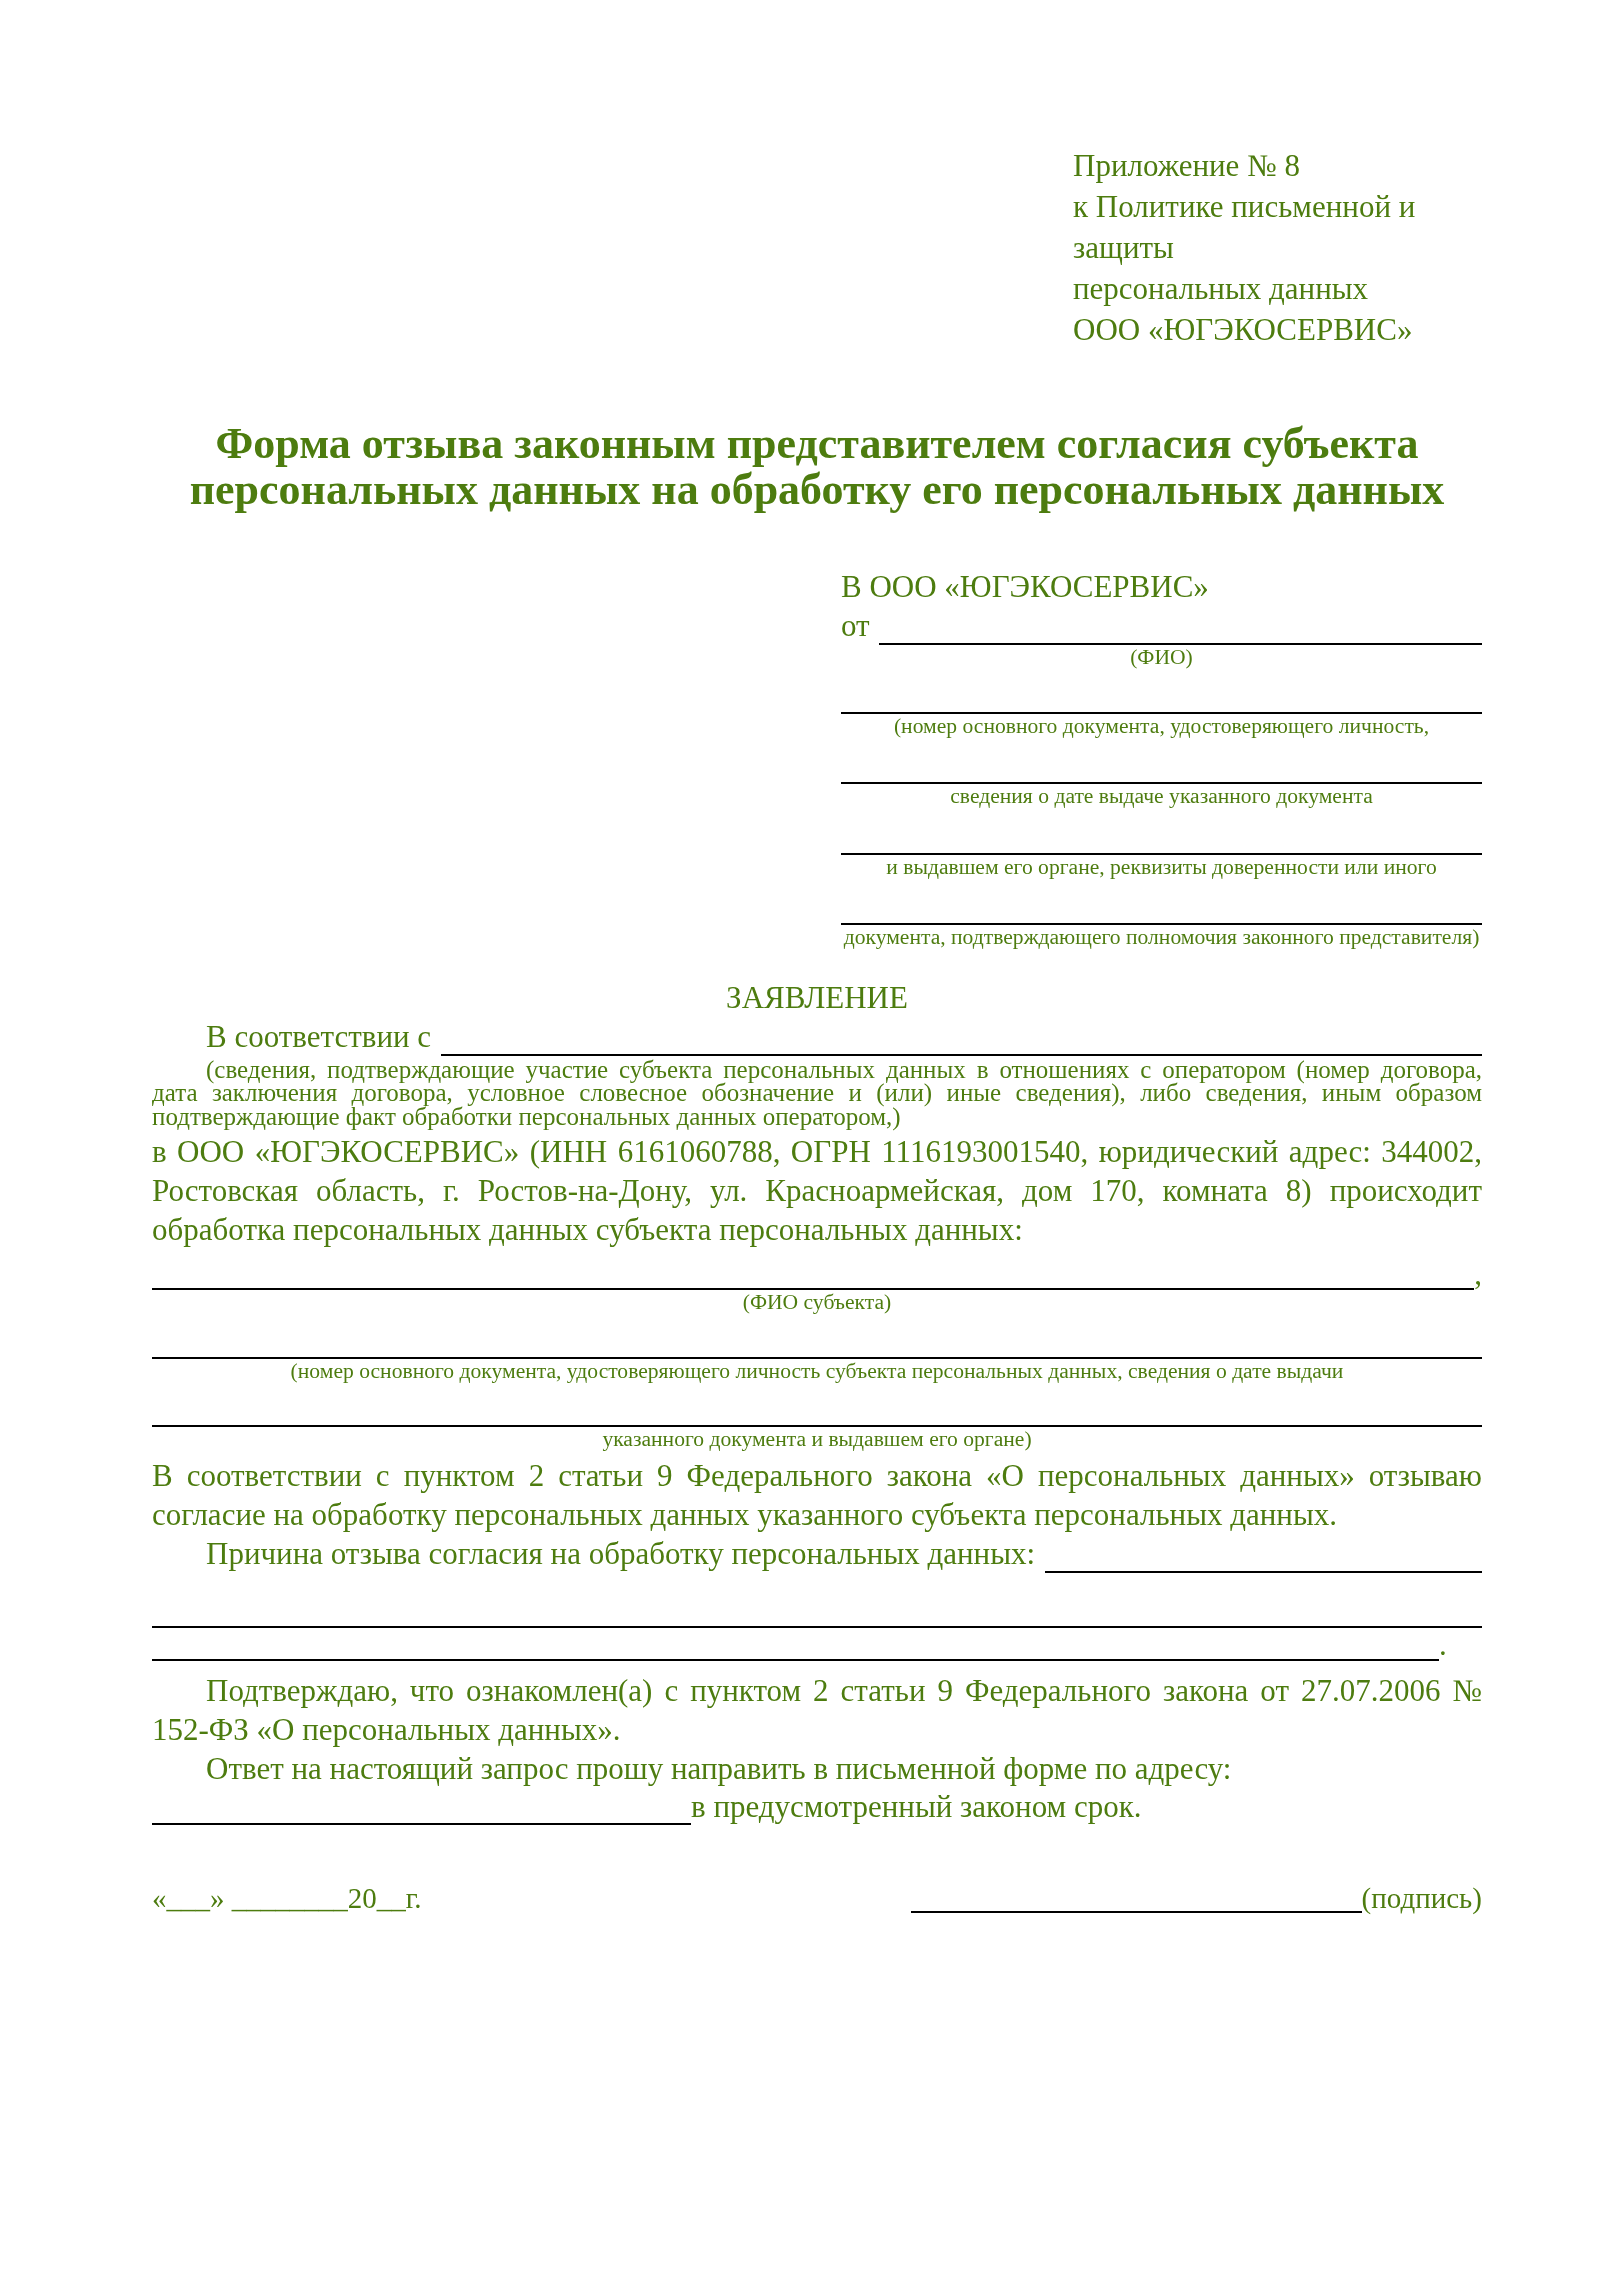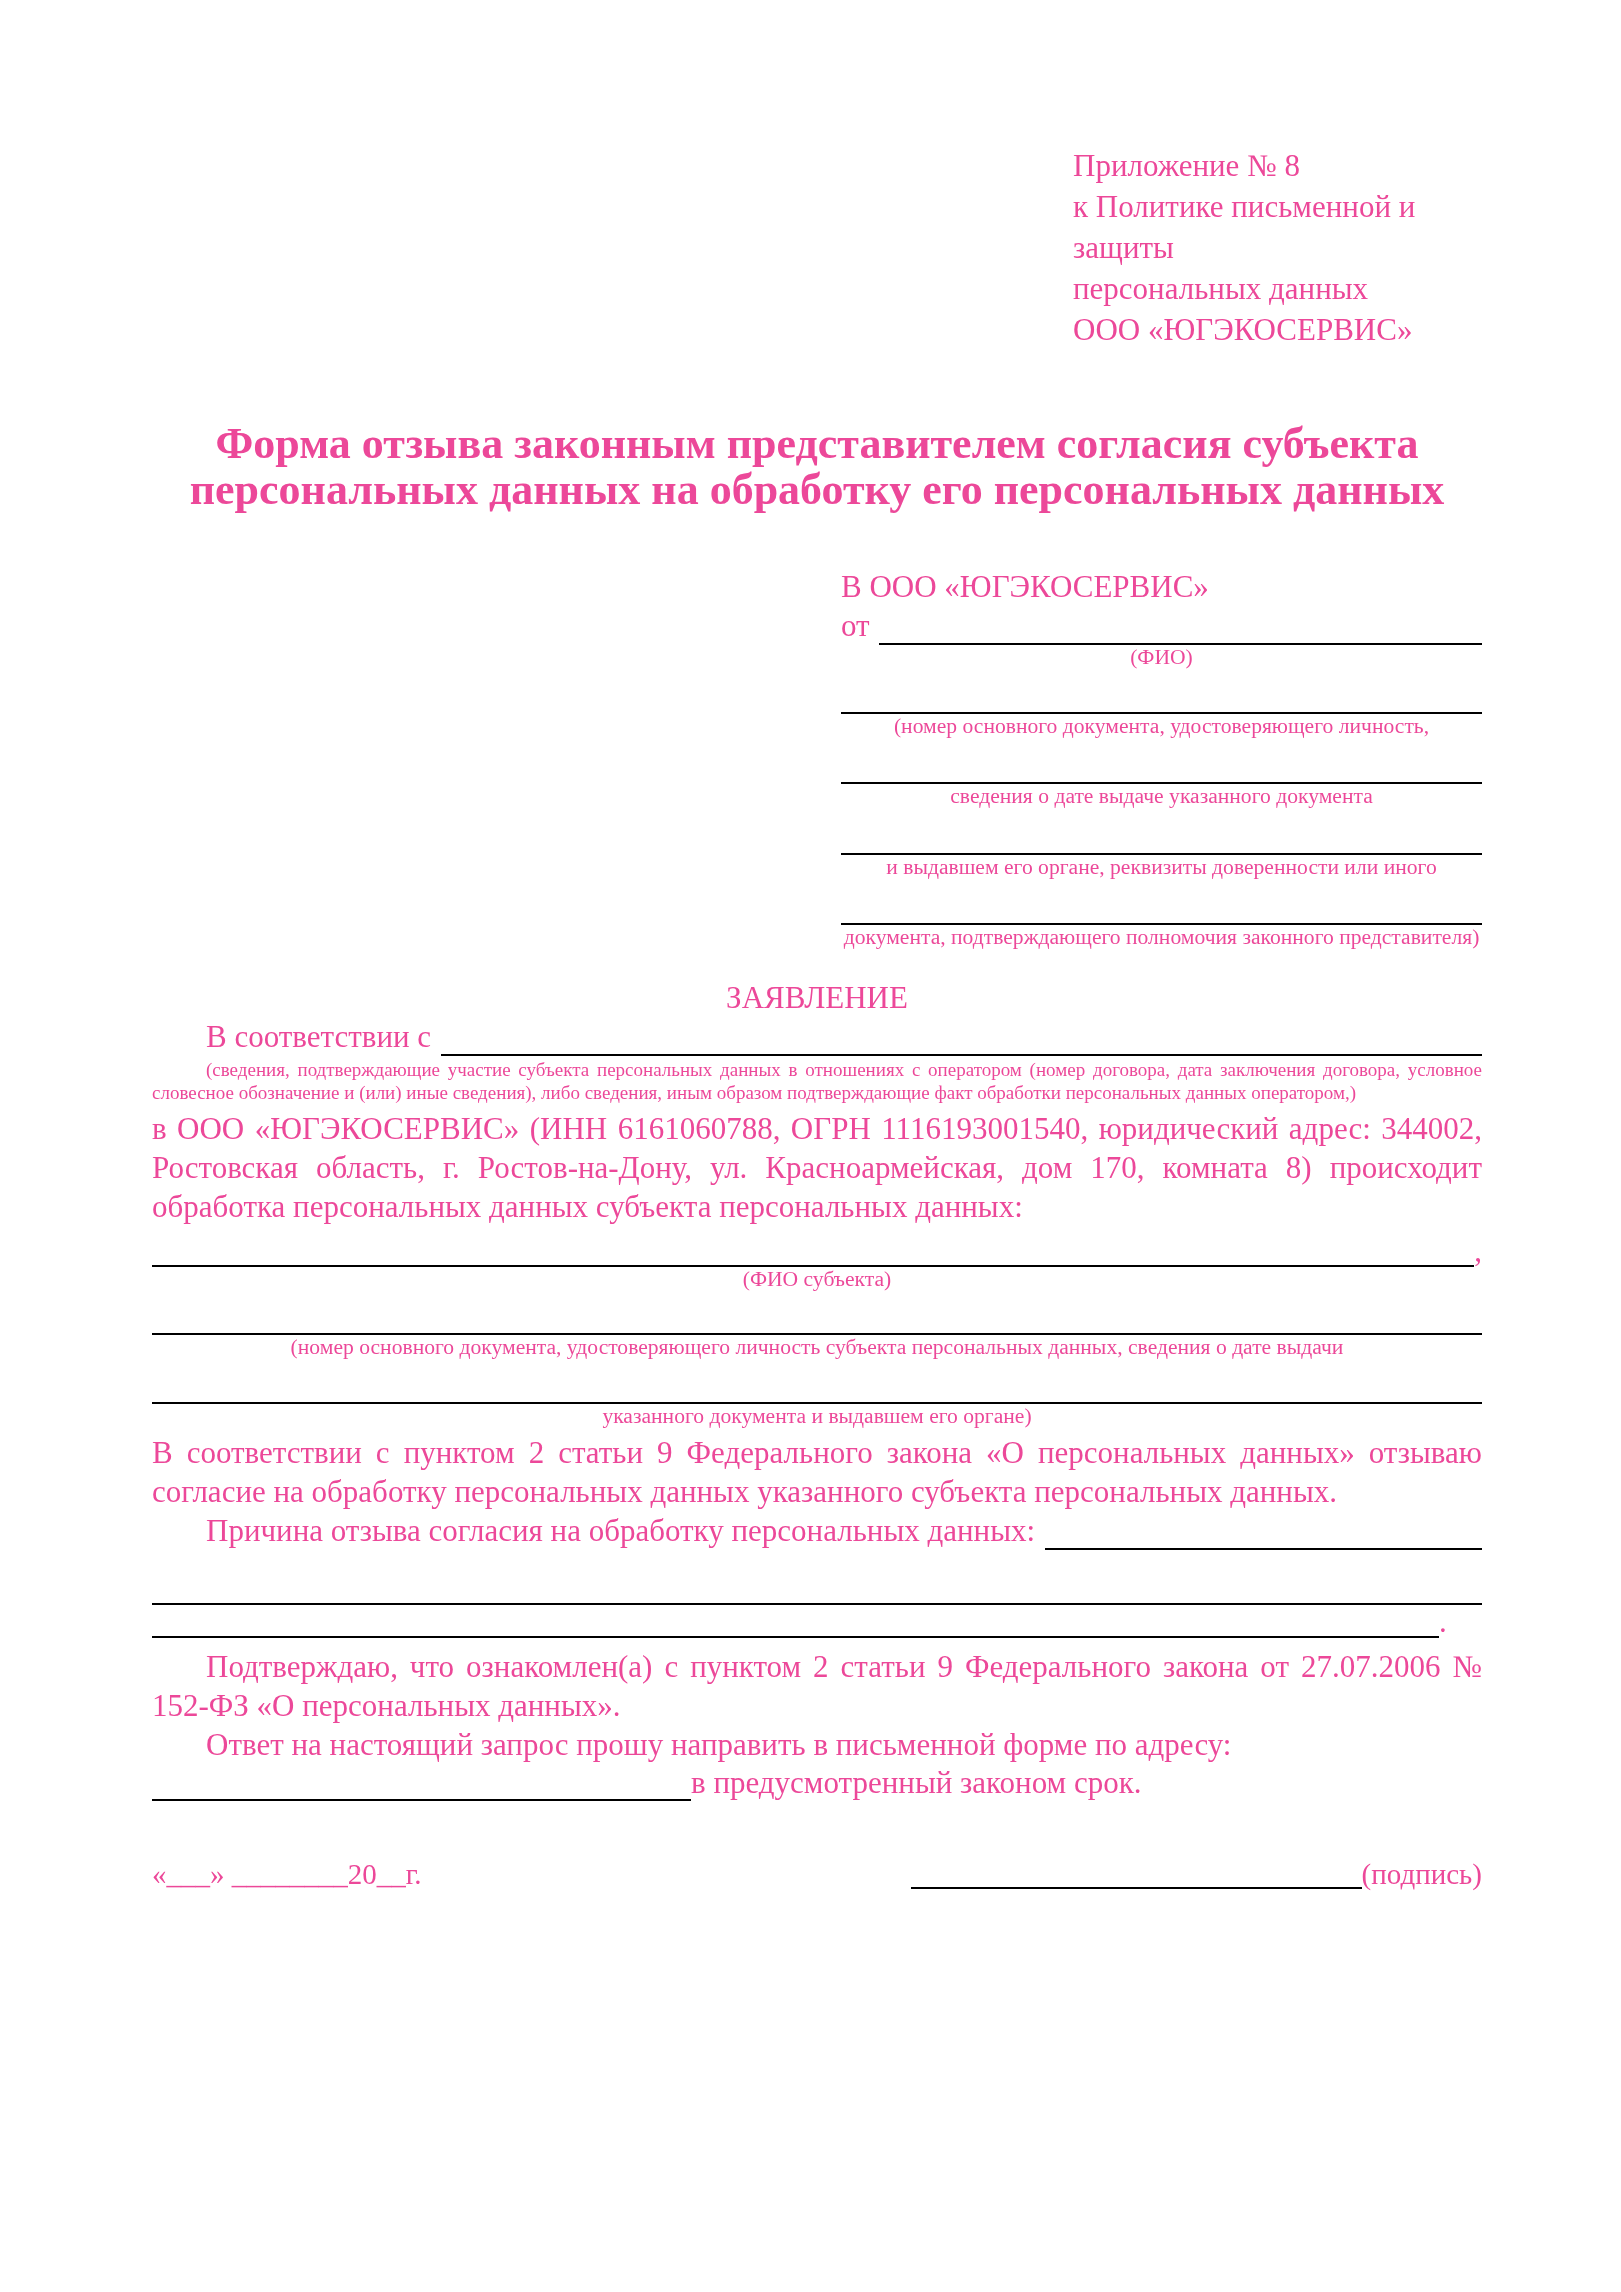--- a/index.html
+++ b/index.html
@@ -2,21 +2,21 @@
 <html><head>
 <meta charset="utf-8">
 <style>
   * { box-sizing: border-box; margin: 0; padding: 0; }
   html, body { background: #ffffff; }
   .page {
     position: relative;
     width: 1621px;
     height: 2293px;
     background: #ffffff;
-    color: #ec4899;
+    color: #4d7c0f;
     font-family: "Liberation Serif", "DejaVu Serif", serif;
     font-size: 31px;
     padding: 145px 139px 0 152px;
     overflow: hidden;
   }
   
   .header-block { margin-left: 921px; line-height: 41px; }
   
   .doc-title { text-align: center; font-weight: bold; font-size: 44px; line-height: 46px; margin-top: 71px; }
   
@@ -31,21 +31,21 @@
     display: flex; justify-content: center;
     white-space: nowrap; overflow: visible;
   }
   .blank { border-bottom: 2px solid #000; height: 43px; }
   .blank.tall { height: 45px; }
   
   .heading { text-align: center; margin-top: 27.4px; line-height: 39px; }
   .intro-row { display: flex; align-items: flex-end; padding-left: 54px; margin-top: 0; line-height: 39px; }
   .intro-row .label { white-space: nowrap; }
   .intro-row .fill { margin-left: 9.8px; height: 31px; }
-  .small-print { font-size: 19px; line-height: 23.5px; text-align: justify; text-indent: 54px; margin-top: 2px; }
+  .small-print { font-size: 25px; line-height: 23.5px; text-align: justify; text-indent: 54px; margin-top: 2px; }
   .para { line-height: 39px; text-align: justify; }
   .para.mt { margin-top: 3.9px; }
   .para.indent { text-indent: 54px; }
   .subject-row { display: flex; align-items: flex-end; margin-top: 7.8px; line-height: 33px; }
   .subject-row .fill { height: 25.5px; }
   .subject-row .suffix { white-space: nowrap; }
   .reason-row { display: flex; align-items: flex-end; padding-left: 54px; line-height: 39px; }
   .reason-row .label { white-space: nowrap; }
   .reason-row .fill { margin-left: 9.8px; height: 31px; }
   .blank-full { border-bottom: 2px solid #000; height: 39px; margin-top: 15.7px; }

